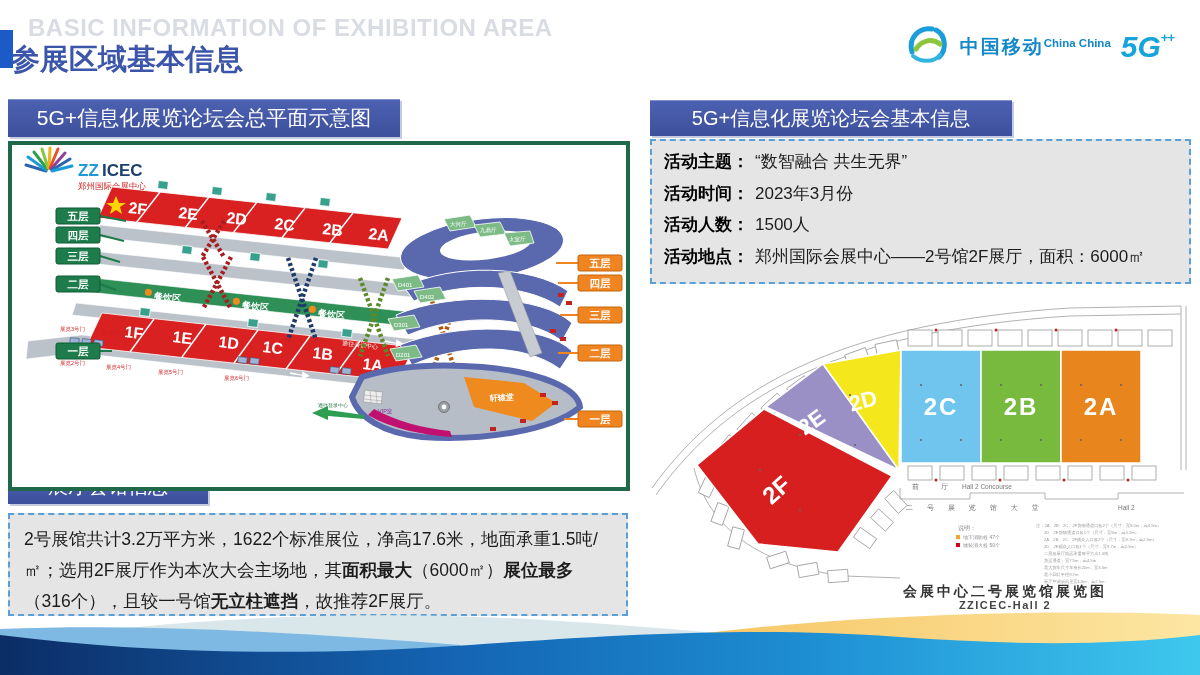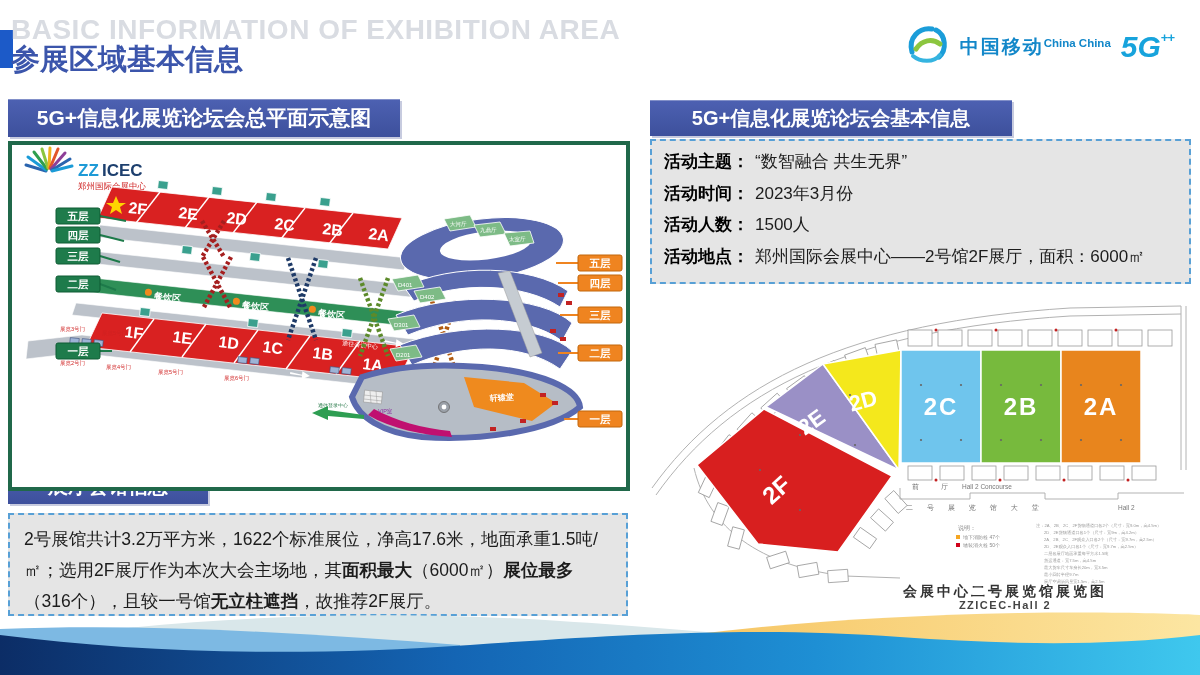--- a/index.html
+++ b/index.html
@@ -1,30 +1,30 @@
 <!DOCTYPE html>
 <html><head>
 <meta charset="utf-8">
 <style>
   html,body{margin:0;padding:0;background:#e8e8e8;}
   .stage{position:relative;width:1200px;height:675px;background:#ffffff;overflow:hidden;
          font-family:"Liberation Sans", sans-serif;}
   .abs{position:absolute;}
   
   .accent-bar{left:0;top:30px;width:13px;height:38px;background:#1c5ac8;}
-  .title-en{left:11px;top:14px;font-size:28px;font-weight:700;color:#d9dce2;letter-spacing:.5px;white-space:nowrap;}
+  .title-en{left:28px;top:14px;font-size:24px;font-weight:700;color:#d9dce2;letter-spacing:.5px;white-space:nowrap;}
   .title-zh{left:11px;top:40px;font-size:29px;font-weight:800;color:#3b55ab;white-space:nowrap;}
   .brand{right:26px;top:22px;display:flex;align-items:center;gap:10px;}
   .brand-text{display:flex;flex-direction:row;line-height:1.1;}
   .brand-zh{font-size:19px;font-weight:800;color:#1287c9;letter-spacing:2px;}
   .brand-en{font-size:11.5px;font-weight:700;color:#1287c9;}
   .badge-5g{font-size:30px;font-weight:800;font-style:italic;color:#17a3dc;line-height:1;}
   .badge-5g sup{font-size:13px;font-style:normal;position:relative;top:-4px;letter-spacing:-1px;}
   
-  .banner{background:linear-gradient(#4d61b2,#3d509c);color:#fff;font-weight:700;
+  .banner{background:linear-gradient(#4d61b2,#3d509c);color:#fff;font-weight:400;
           display:flex;align-items:center;justify-content:center;
           box-shadow:2px 2px 0 rgba(130,140,185,.45), inset 0 1px 0 rgba(255,255,255,.3);}
   .banner1{left:8px;top:99px;width:392px;height:38px;font-size:21px;}
   .banner2{left:8px;top:468px;width:200px;height:36px;font-size:20px;}
   .banner3{left:650px;top:100px;width:362px;height:36px;font-size:20px;}
   
   .plan-box{left:8px;top:141px;width:622px;height:350px;border:4px solid #20684a;background:#fff;box-sizing:border-box;}
   .dash-box{border:2px dashed #58a0d6;box-sizing:border-box;background:#e5e5e5;}
   .hall-info-box{left:8px;top:513px;width:620px;height:103px;padding:9px 14px;
                  font-size:17.5px;line-height:1.78;color:#1c1c1c;}

